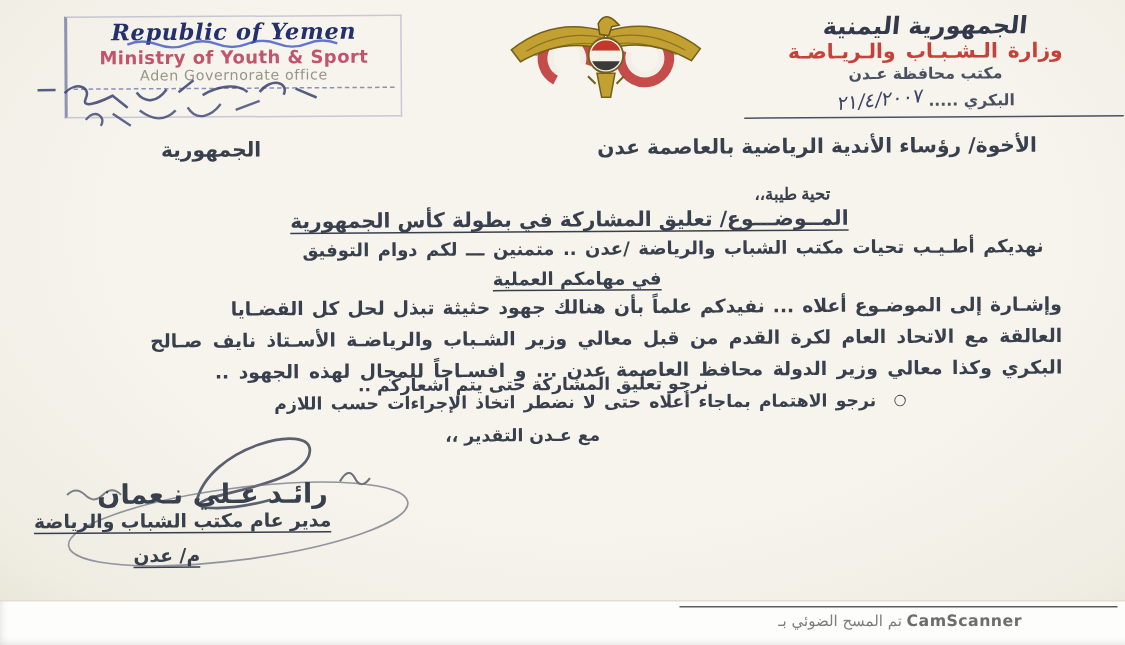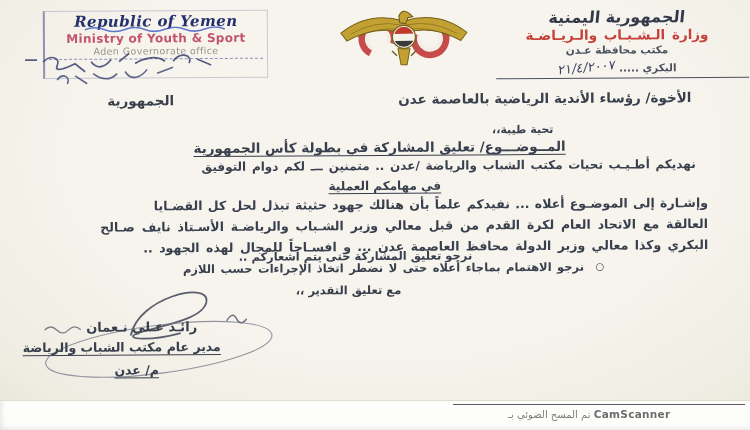--- a/index.html
+++ b/index.html
@@ -46,40 +46,40 @@
   .hand{display:inline-block;color:#3d4566;font-size:13px;font-weight:normal;
     transform:rotate(-5deg) skewX(-10deg);letter-spacing:1px;}
   #hdr-rule{position:absolute;left:497px;top:79px;width:253px;height:0;border-top:1.4px solid #4a5160;}
 
   
   .line{position:absolute;white-space:nowrap;}
   .b{font-weight:bold;}
   .u{text-decoration:underline;text-underline-offset:3px;text-decoration-thickness:1.3px;}
   #addressee{top:91px;right:58px;font-size:13.5px;}
   #honorific{top:91px;left:108px;font-size:13.5px;}
-  #greeting{top:124px;right:196px;font-size:11px;}
+  #greeting{top:124px;right:196px;font-size:11px;font-family:Liberation Serif, serif;}
   #subject{top:139px;left:150px;width:460px;text-align:center;font-size:13.5px;}
   #body1{top:159px;right:54px;font-size:12px;word-spacing:1.5px;}
   #body1b{top:179px;left:300px;width:170px;text-align:center;font-size:12px;}
   #body2{top:197px;right:42px;font-size:12.5px;word-spacing:1px;}
   #body3{top:218px;right:42px;font-size:12.5px;word-spacing:2.5px;}
   #body4{top:239px;right:42px;font-size:12.5px;word-spacing:2px;}
   #request{top:249px;left:282px;width:190px;text-align:center;font-size:11.5px;}
   #warning{top:261px;right:146px;font-size:11.5px;word-spacing:1.5px;}
   #warning .ring{display:inline-block;margin-right:0;margin-left:6px;font-size:10px;vertical-align:1px;}
   #closing{top:283px;left:288px;width:120px;text-align:center;font-size:11.5px;}
 
   
-  #sig-name{top:318px;left:62px;width:158px;text-align:center;font-size:13px;}
+  #sig-name{top:318px;left:62px;width:158px;text-align:center;font-size:18px;}
   #sig-title{top:338px;left:40px;width:180px;text-align:center;font-size:12.5px;}
-  #sig-place{top:361px;left:88px;width:70px;text-align:right;font-size:12.5px;}
+  #sig-place{top:361px;left:88px;width:70px;text-align:left;font-size:12.5px;}
 
   
   #foot-rule{position:absolute;left:453px;top:404px;width:292px;border-top:1.6px solid #5c5c5c;}
-  #footer-note{position:absolute;left:508px;top:408px;width:240px;direction:ltr;
+  #footer-note{position:absolute;left:480px;top:408px;width:240px;direction:ltr;text-align:center;
     font-size:10px;color:#7c7c7c;}
   #footer-note .app{font-weight:bold;color:#6d6d6d;font-size:10.5px;letter-spacing:.3px;}
 
   svg{display:block;}
 </style>
 </head>
 <body>
 
 <div id="page">
   <div id="paper"></div>
@@ -152,21 +152,21 @@
     <div id="body1" class="line ar ink b">نهديكم أطـيـب تحيات مكتب الشباب والرياضة /عدن .. متمنين ـــ لكم دوام التوفيق</div>
     <div id="body1b" class="line ar ink b u">في مهامكم العملية</div>
     <div id="body2" class="line ar ink b">وإشـارة إلى الموضـوع أعلاه ... نفيدكم علماً بأن هنالك جهود حثيثة تبذل لحل كل القضـايا</div>
     <div id="body3" class="line ar ink b">العالقة مع الاتحاد العام لكرة القدم من قبل معالي وزير الشـباب والرياضـة الأسـتاذ نايف صـالح</div>
     <div id="body4" class="line ar ink b">البكري وكذا معالي وزير الدولة محافظ العاصمة عدن ... و افسـاحاً للمجال لهذه الجهود ..</div>
     <div id="request" class="line ar ink b">نرجو تعليق المشاركة حتى يتم اشعاركم ..</div>
     <div id="warning" class="line ar ink b">
       <span class="ring">○</span>
       <span>نرجو الاهتمام بماجاء أعلاه حتى لا نضطر اتخاذ الإجراءات حسب اللازم</span>
     </div>
-    <div id="closing" class="line ar ink b">مع تعليق التقدير ،،</div>
+    <div id="closing" class="line ar ink b">مع عـدن التقدير ،،</div>
 
     <svg class="abs" style="left:30px;top:282px" width="280" height="115" viewBox="0 0 280 115">
       <path d="M100 52 C108 14 178 -2 176 18 C174 38 120 44 106 50 C92 56 120 58 150 50" fill="none" stroke="#49505f" stroke-width="1.8" opacity=".9"></path>
       <path d="M196 38 q6 -10 10 -2 t10 0" fill="none" stroke="#49505f" stroke-width="1.4" opacity=".8"></path>
       <path d="M14 46 q6 -6 12 0 t12 0 t12 0" fill="none" stroke="#49505f" stroke-width="1.3" opacity=".7"></path>
       <ellipse cx="128" cy="66" rx="114" ry="24" fill="none" stroke="#707684" stroke-width="1.1" transform="rotate(-7 128 66)" opacity=".75"></ellipse>
     </svg>
     <div id="sig-name" class="line ar ink b">رائـد عـلي نـعمان</div>
     <div id="sig-title" class="line ar ink b u">مدير عام مكتب الشباب والرياضة</div>
     <div id="sig-place" class="line ar ink b u">م/ عدن</div>

